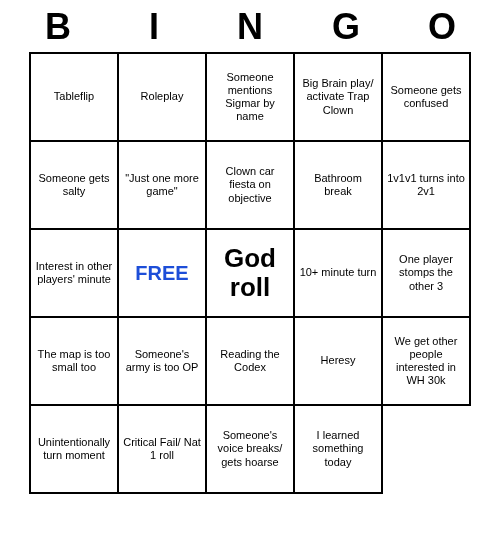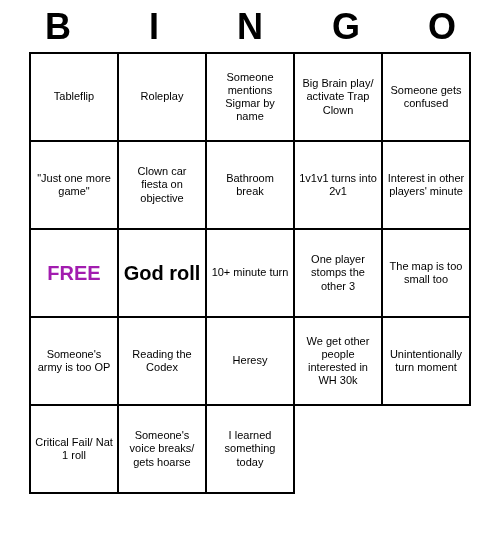--- a/index.html
+++ b/index.html
@@ -38,46 +38,47 @@
       display: flex;
       align-items: center;
       justify-content: center;
       text-align: center;
       padding: 4px;
       font-size: 11px;
       line-height: 1.2;
       background: #fff;
     }
     .cell.free {
-      color: #a21caf;
+      color: #1d4ed8;
       font-size: 20px;
       font-weight: bold;
     }
     .cell.big-text {
-      font-size: 20px;
+      font-size: 26px;
       font-weight: bold;
       line-height: 1.1;
     }
   </style>
 </head>
 <body>
 
 <div id="bingo-title">
 <span class="bingo-letter">B</span>
     <span class="bingo-letter">I</span>
     <span class="bingo-letter">N</span>
     <span class="bingo-letter">G</span>
     <span class="bingo-letter">O</span>
   </div>
 <div id="bingo-grid">
 <div class="cell">Tableflip</div>
     <div class="cell">Roleplay</div>
     <div class="cell">Someone mentions Sigmar by name</div>
     <div class="cell">Big Brain play/ activate Trap Clown</div>
     <div class="cell">Someone gets confused</div>
+    <div class="cell">Someone gets salty</div>
     <div class="cell">"Just one more game"</div>
     <div class="cell">Clown car fiesta on objective</div>
     <div class="cell">Bathroom break</div>
     <div class="cell">1v1v1 turns into 2v1</div>
     <div class="cell">Interest in other players' minute</div>
     <div class="cell free">FREE</div>
     <div class="cell big-text">God roll</div>
     <div class="cell">10+ minute turn</div>
     <div class="cell">One player stomps the other 3</div>
     <div class="cell">The map is too small too</div>

